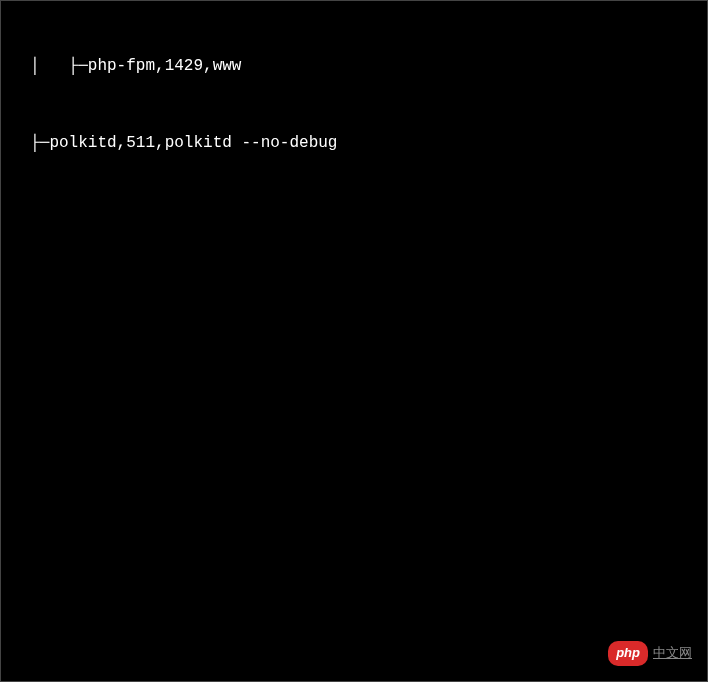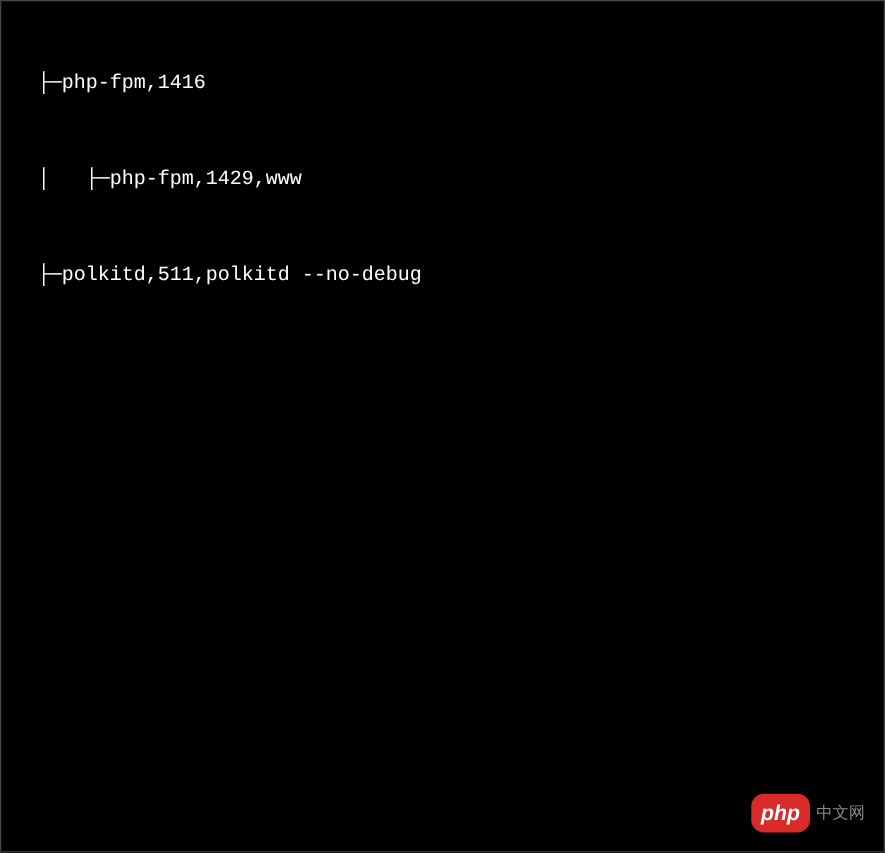--- a/index.html
+++ b/index.html
@@ -29,33 +29,33 @@
       gap: 5px;
     }
     .watermark-badge {
       background: #d92a2a;
       color: #fff;
       font-weight: bold;
       font-style: italic;
       font-family: Arial, sans-serif;
       padding: 2px 8px;
       border-radius: 10px;
-      font-size: 17px;
+      font-size: 13px;
     }
     .watermark-text {
       color: #888;
       font-family: "Microsoft YaHei", sans-serif;
       font-size: 13px;
+      text-decoration: underline;
     }
   </style>
 </head>
 <body>
 
 <div class="terminal">
-  <span class="line">  ├─php-fpm,1416</span>
   <span class="line">  │   ├─php-fpm,1429,www</span>
   <span class="line">  ├─polkitd,511,polkitd --no-debug</span>
   
   
   
   
   
   
   
   

